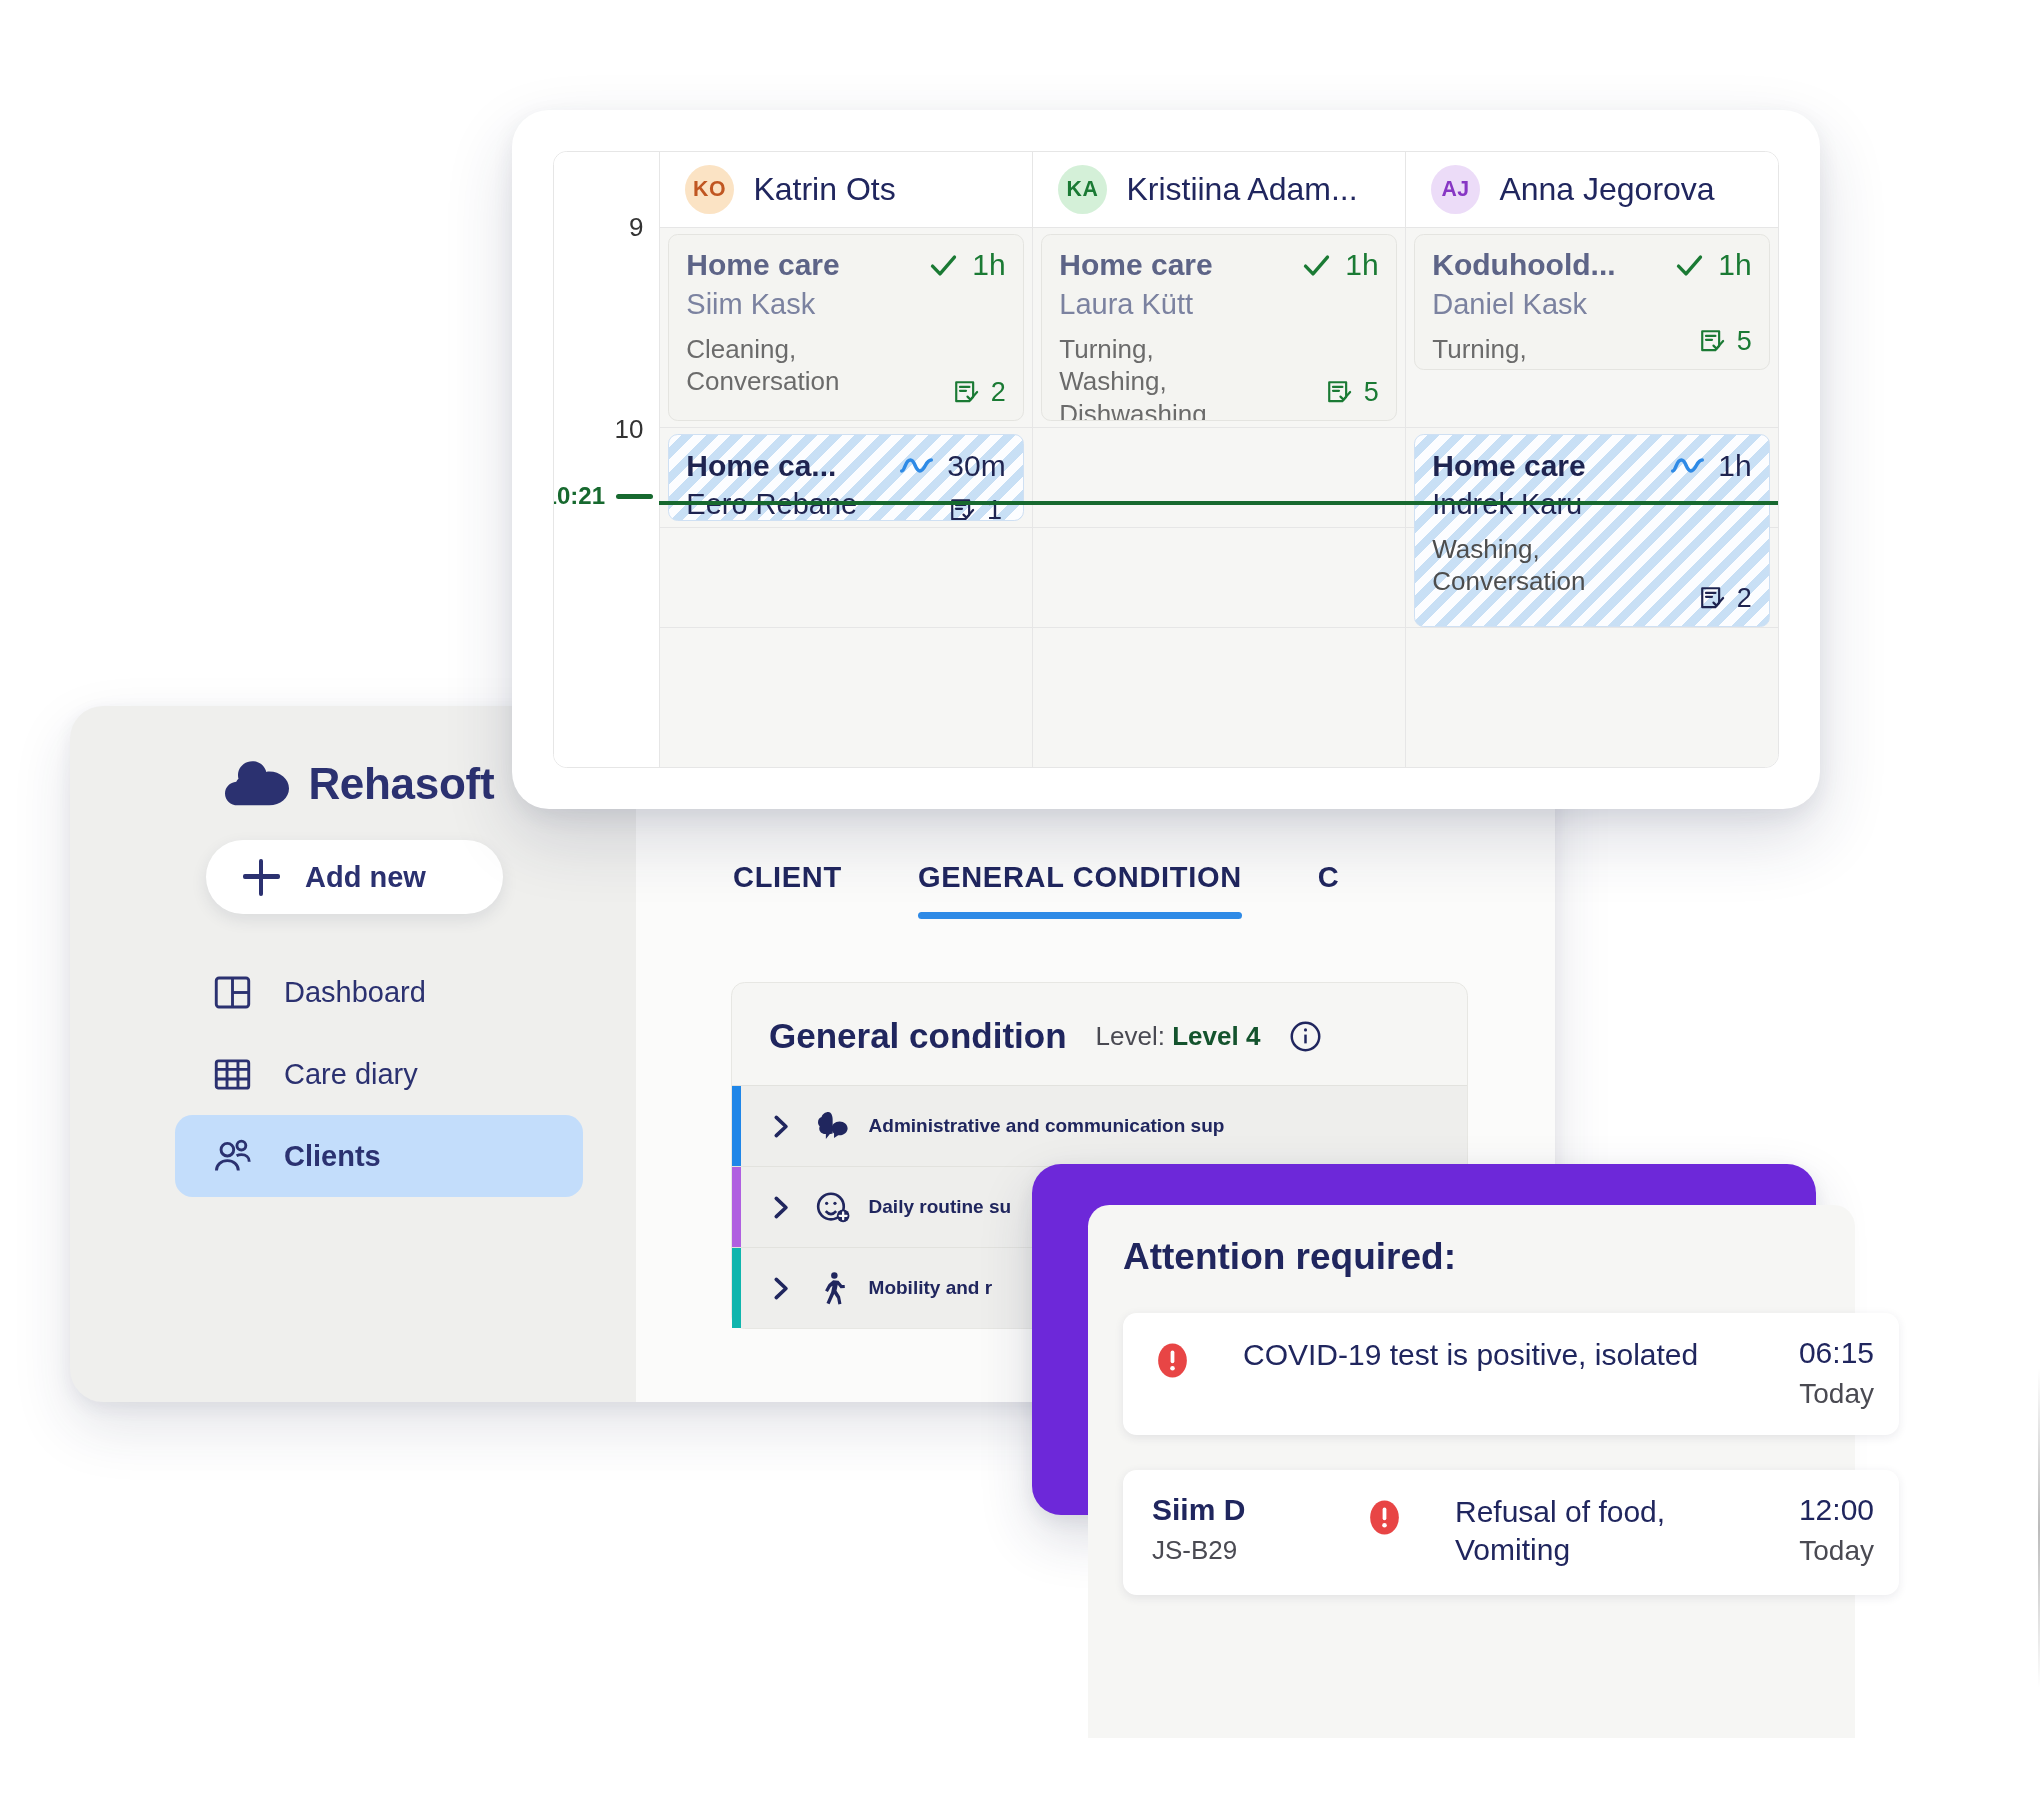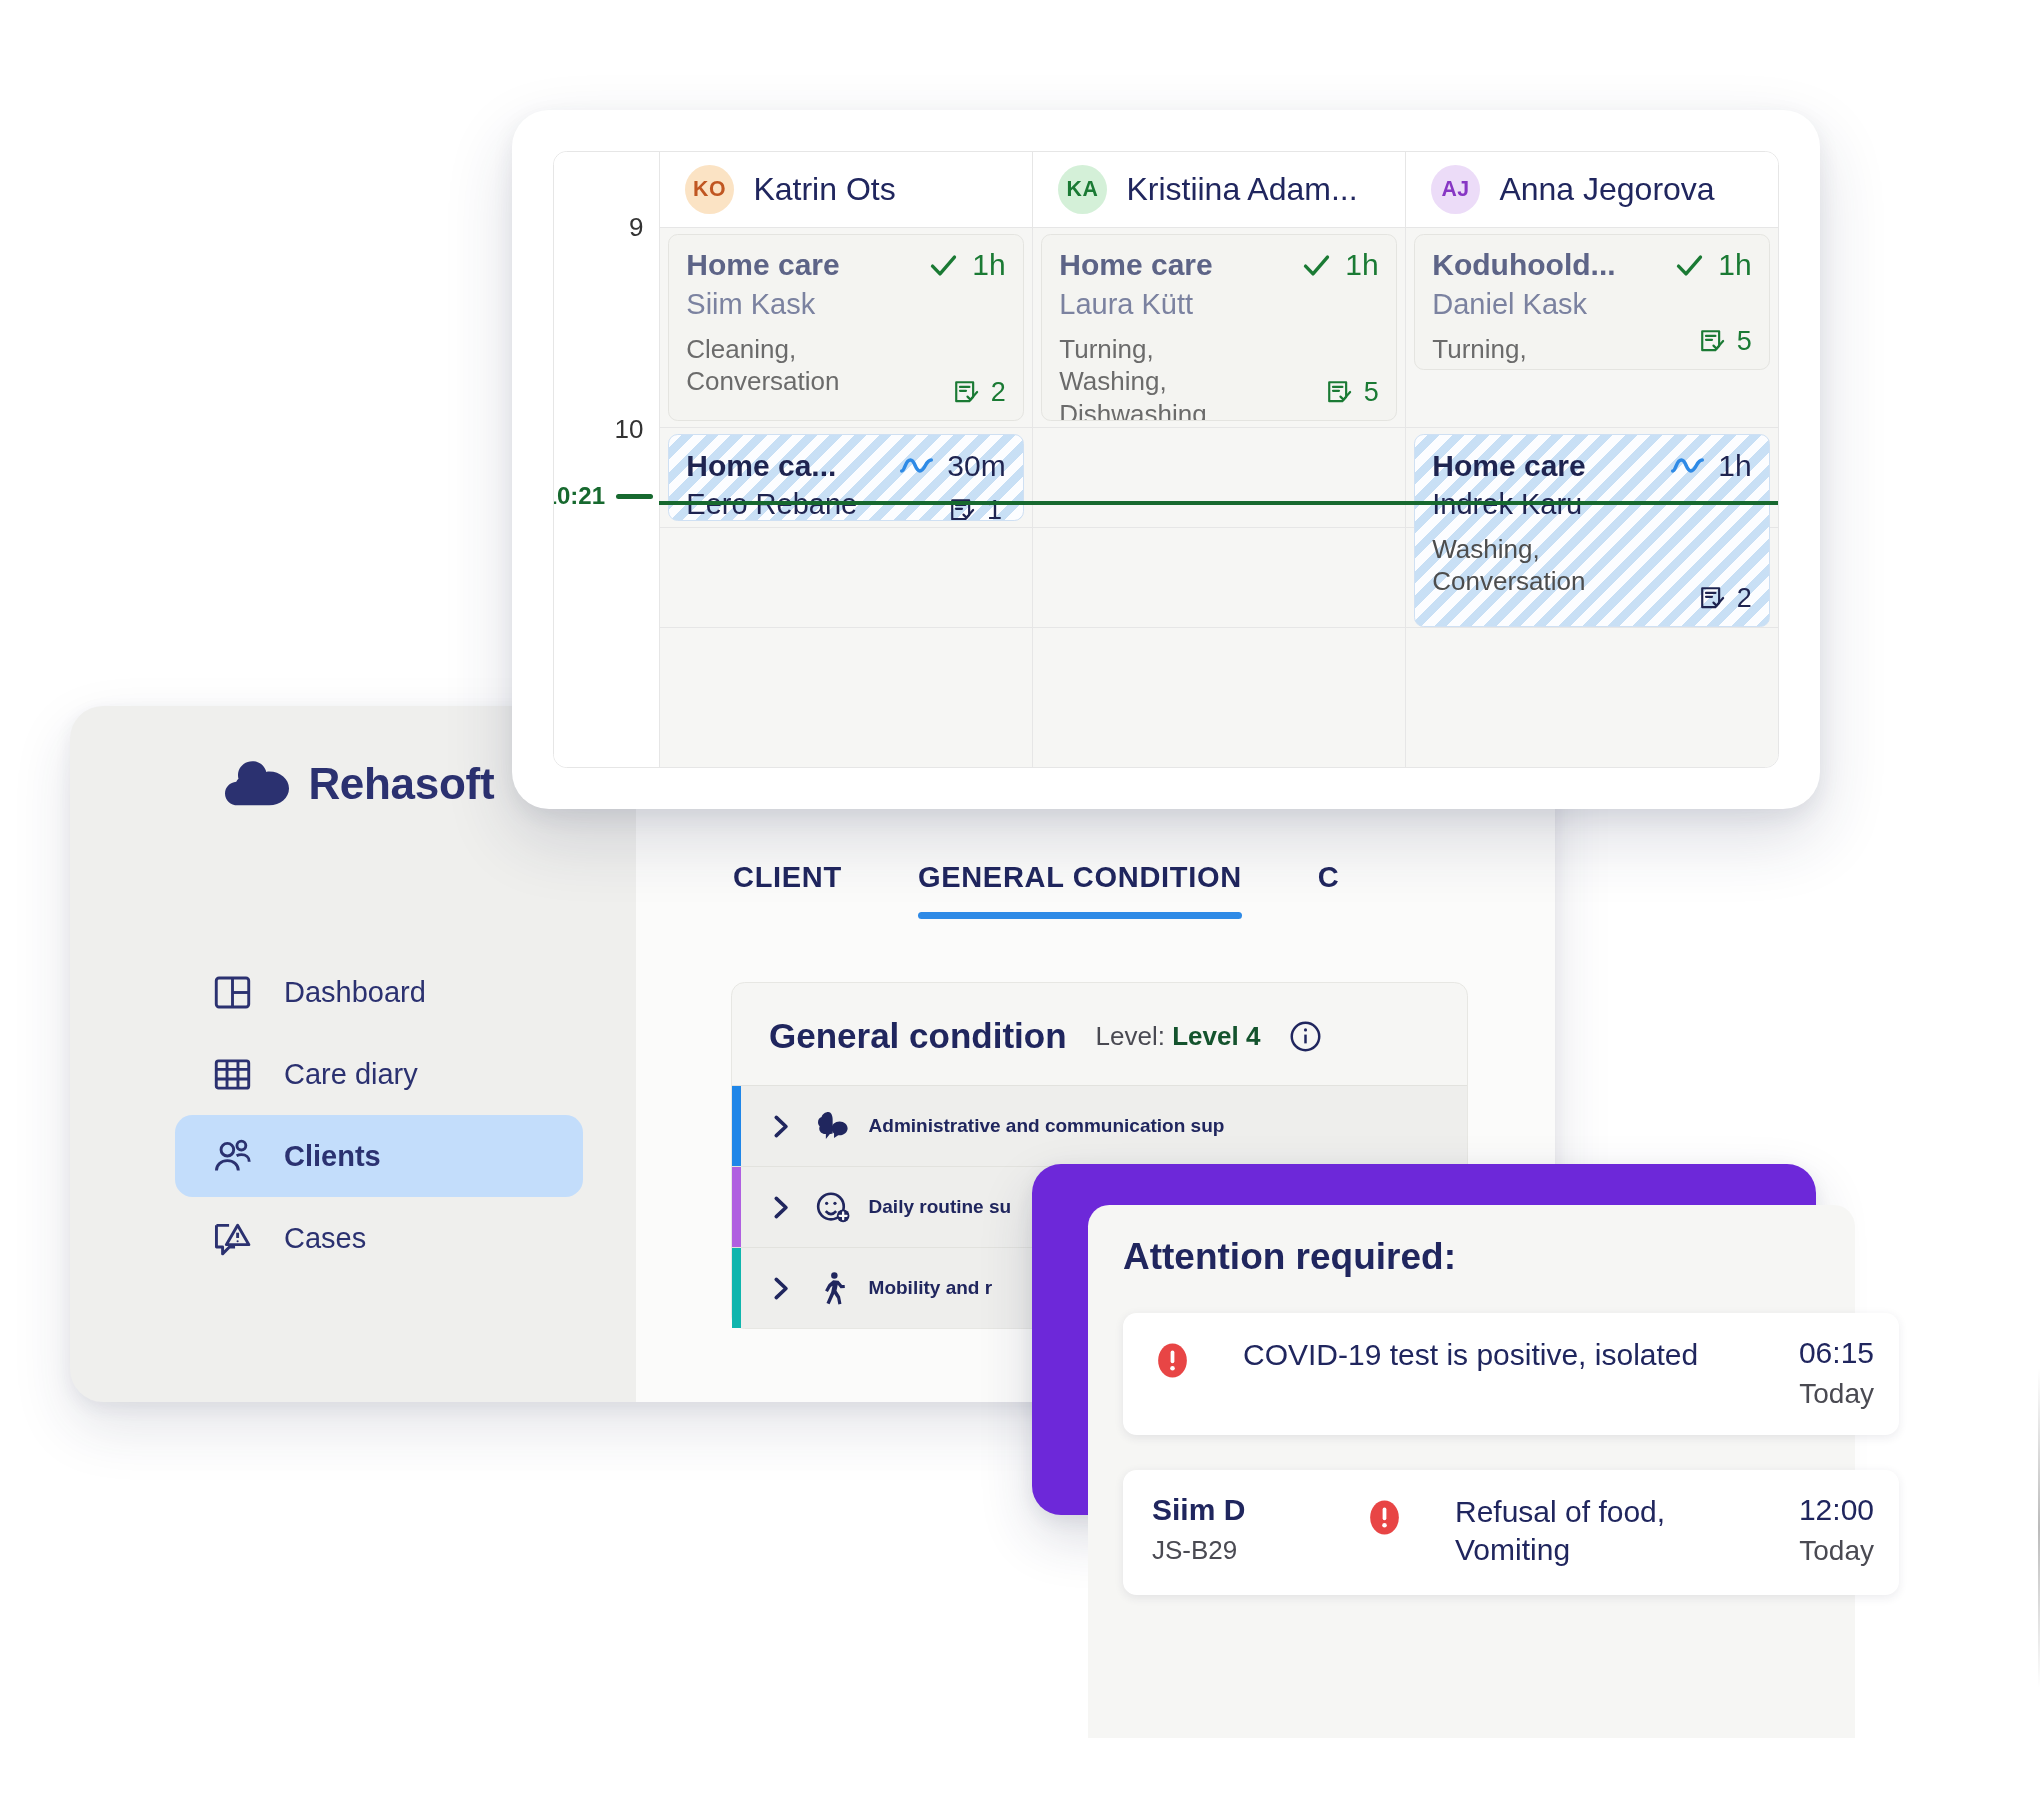--- a/index.html
+++ b/index.html
@@ -210,20 +210,24 @@
     <div id="sidebar">
 
       <div class="brand">
         <svg class="brand-logo" viewBox="0 0 66 46">
           <path d="M13 45.5 C5.8 45.5 0 40 0 33.2 C0 26.8 5.1 21.6 11.6 21.1 C12.2 20 13 19 13.9 18.2 C13.6 17 13.4 15.7 13.4 14.4 C13.4 6.5 20 0 28.2 0 C35.2 0 41.1 4.7 42.6 11.1 C43.6 10.8 44.6 10.7 45.7 10.7 C56.9 10.7 66 18.5 66 28.1 C66 37.7 56.9 45.5 45.7 45.5 Z" fill="#2b3170"></path>
           <path d="M11.5 22.3 C6 23.2 1.8 27.8 1.8 33.2 C1.8 39 6.8 43.7 13 43.7 L18 43.7 C13.9 41.3 11.2 37.1 11.2 32.3 C11.2 28.5 12.8 25 15.4 22.5 C14.1 22.2 12.8 22.1 11.5 22.3 Z" fill="#ffffff" opacity="0"></path>
         </svg>
         <span class="brand-name">Rehasoft</span>
       </div>
 
+      <div class="addnew">
+        <span class="plus"></span>
+        <span class="lbl">Add new</span>
+      </div>
 
       <div class="nav">
 
         <div class="nav-item">
           <svg class="nav-icon" viewBox="0 0 24 24" fill="none" stroke="currentColor" stroke-width="1.7">
             <rect x="2.5" y="3.5" width="19" height="17" rx="1.6"></rect>
             <line x1="12" y1="3.5" x2="12" y2="20.5"></line>
             <line x1="12" y1="12" x2="21.5" y2="12"></line>
           </svg>
           <span class="nav-label">Dashboard</span>
@@ -243,29 +247,20 @@
         <div class="nav-item active">
           <svg class="nav-icon" viewBox="0 0 24 24" fill="none" stroke="currentColor" stroke-width="1.7">
             <circle cx="9" cy="8" r="3.7"></circle>
             <path d="M2.6 20.2 C2.6 16.7 5.5 14.4 9 14.4 C12.5 14.4 15.4 16.7 15.4 20.2"></path>
             <circle cx="17.2" cy="5.6" r="2.6"></circle>
             <path d="M14.4 11.6 C15.3 11.1 16.2 10.9 17.2 10.9 C19.9 10.9 21.8 12.5 21.8 15"></path>
           </svg>
           <span class="nav-label">Clients</span>
         </div>
 
-        <div class="nav-item">
-          <svg class="nav-icon" viewBox="0 0 24 24" fill="none" stroke="currentColor" stroke-width="1.7" stroke-linejoin="round">
-            <path d="M2.6 4.3 L10 4.3 M2.6 4.3 L2.6 17 L6.2 17 L6.2 21 L10.2 17 L13.5 17"></path>
-            <path d="M15 4.2 L21.6 15.6 L8.4 15.6 Z"></path>
-            <line x1="15" y1="8.6" x2="15" y2="11.7"></line>
-            <circle cx="15" cy="13.6" r="0.62" fill="currentColor" stroke="none"></circle>
-          </svg>
-          <span class="nav-label">Cases</span>
-        </div>
 
       </div>
     </div>
 
     <div id="app-content">
 
       <div id="tabs">
         <div class="tab"><span>CLIENT</span></div>
         <div class="tab active"><span>GENERAL CONDITION</span></div>
         <div class="tab"><span>C</span></div>

